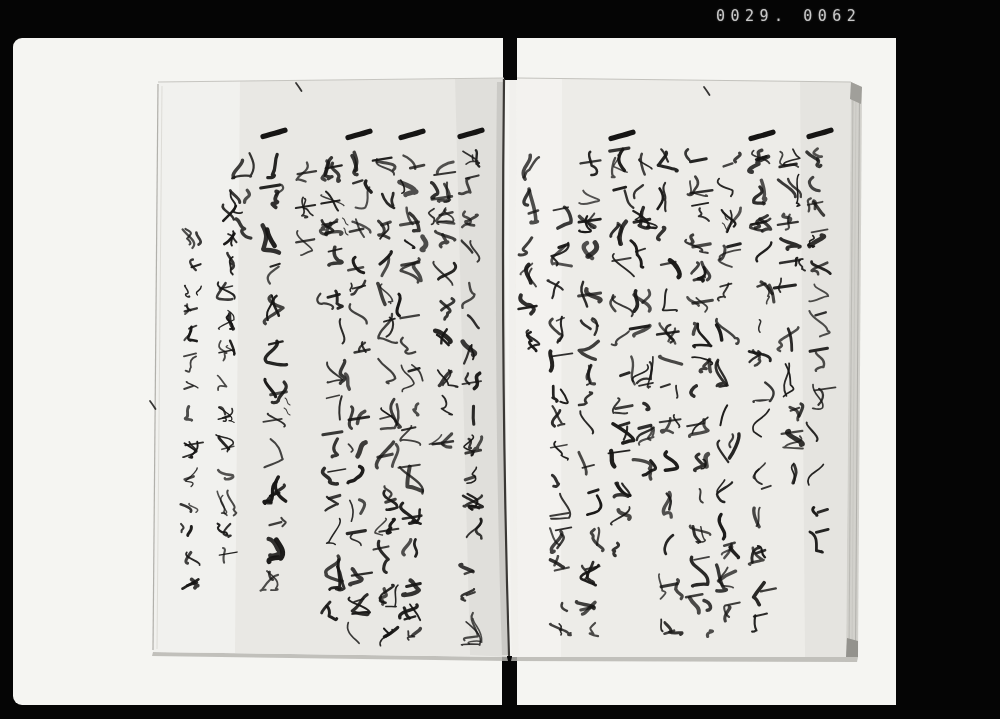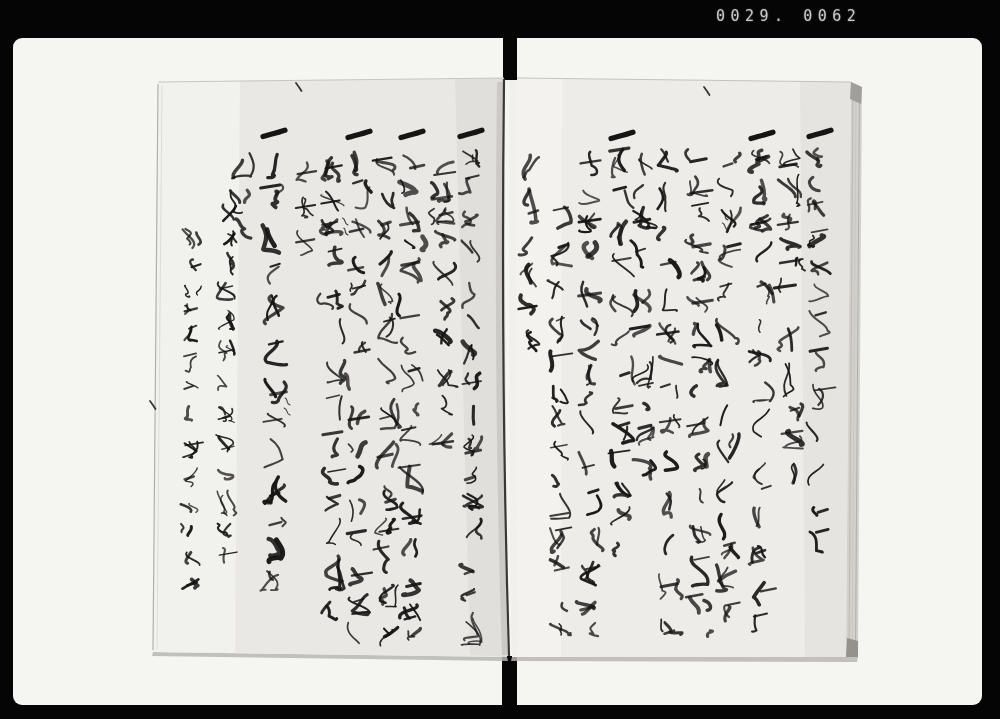--- a/index.html
+++ b/index.html
@@ -4,21 +4,21 @@
 <style>
   :root{
     --bg:#050505;
     --mat:#f5f5f2;
     --pageL:#e9e8e4;
     --pageR:#edece8;
     --counter:#c9c9c9;
   }
   html,body{margin:0;padding:0;background:var(--bg);}
   .stage{
-    position:relative;width:1000px;height:719px;overflow:hidden;
+    position:relative;width:896px;height:719px;overflow:hidden;
     background:var(--bg);
     font-family:"DejaVu Sans Mono","Liberation Mono",monospace;
   }
   .counter{
     position:absolute;left:716px;top:7px;
     font-size:15px;letter-spacing:5.5px;line-height:18px;
     color:var(--counter);
     text-shadow:0 0 2px rgba(255,255,255,0.35);
     white-space:pre;
   }

